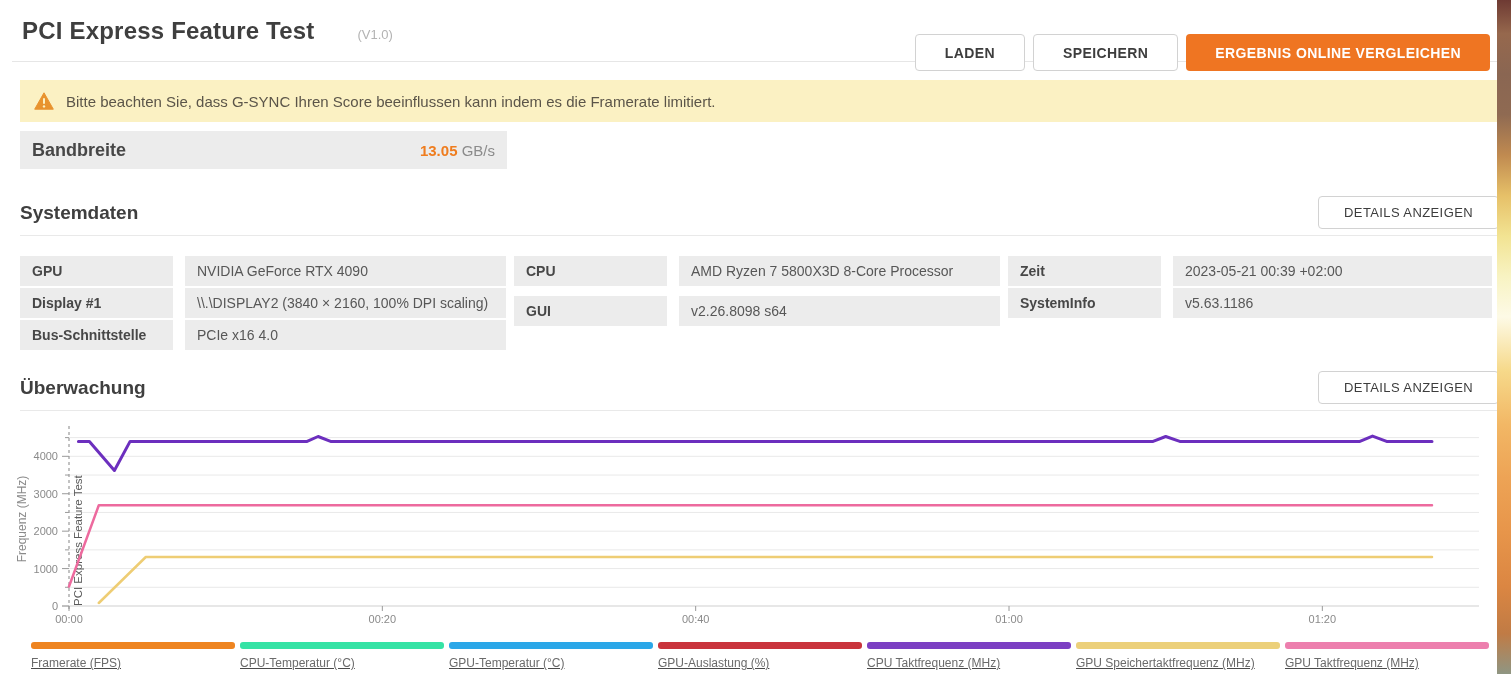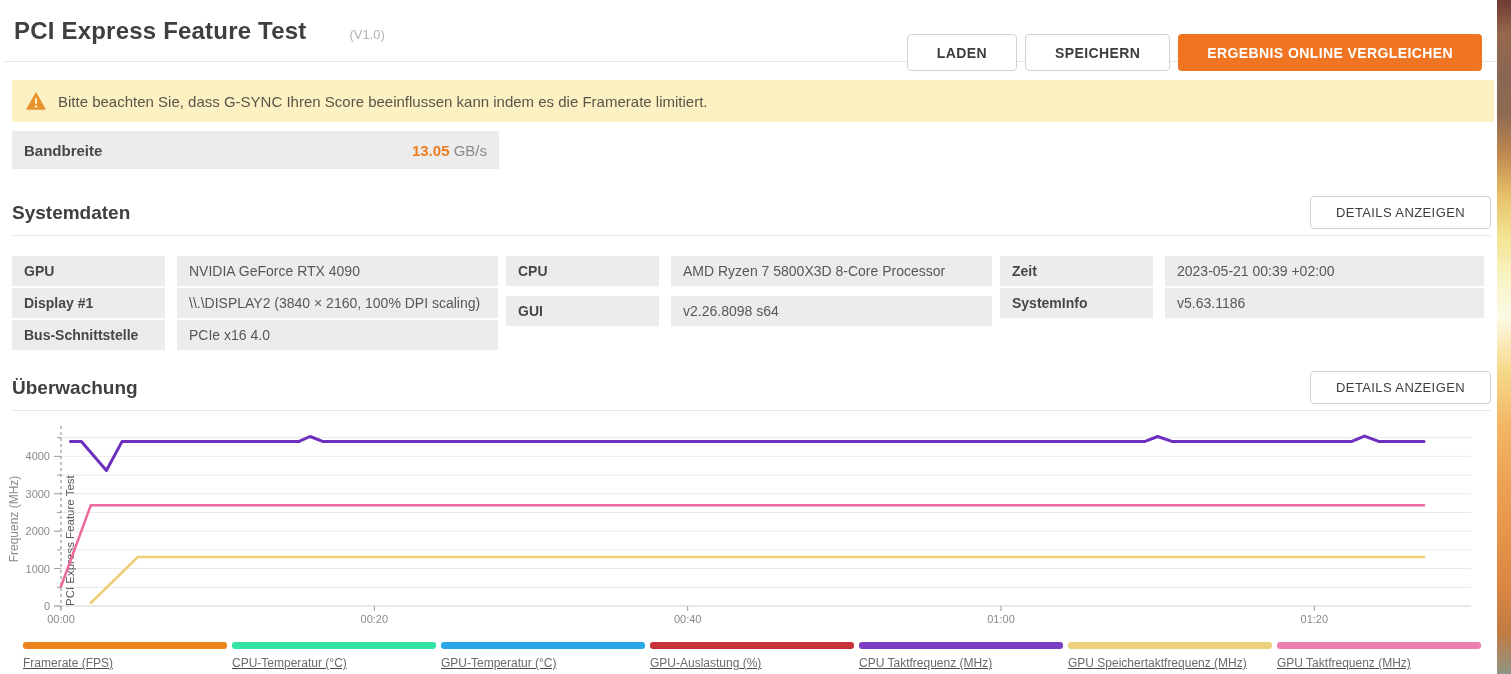--- a/index.html
+++ b/index.html
@@ -12,21 +12,21 @@
   }
   .edge-strip {
     position: absolute; top: 0; right: 0; width: 14px; height: 674px;
     background: linear-gradient(180deg,
       #6e3a33 0%, #96684d 5%, #8a6652 11%, #8f6a52 17%,
       #c08a50 23%, #e6c068 29%, #f2e392 35%, #f8f3c2 41%,
       #fdfae6 47%, #f6d98a 55%, #f2b765 63%, #eda355 71%,
       #e7954a 79%, #db8642 87%, #c07b45 94%, #8f9683 100%);
     z-index: 5;
   }
-  .content { position: absolute; top:0; left:4px; width: 1497px; height: 674px; }
+  .content { position: absolute; top:0; left:12px; width: 1497px; height: 674px; }
 
   
   .app-header {
     height: 62px; border-bottom: 1px solid #e6e6e6;
     display: flex; align-items: center; justify-content: space-between;
     padding: 0 19px 0 10px;
   }
   .title-wrap { display: flex; align-items: baseline; gap: 7px; }
   .page-title { font-size: 24px; font-weight: bold; color: #3f3f3f; letter-spacing: 0.2px; }
   .page-version { font-size: 13px; color: #b3b3b3; margin-left: 36px; }
@@ -45,21 +45,21 @@
     display: flex; align-items: center; padding: 0 14px; gap: 12px;
   }
   .warning-text { font-size: 15px; color: #5b5549; }
 
   
   .result-row {
     margin: 9px 0 0 8px; width: 487px; height: 38px; background: #ececec;
     display: flex; align-items: center; justify-content: space-between;
     padding: 0 12px;
   }
-  .result-label { font-size: 15px; font-weight: bold; color: #474747; }
+  .result-label { font-size: 18px; font-weight: bold; color: #474747; }
   .result-value { font-size: 15px; color: #8b8b8b; }
   .result-value b { font-weight: bold; text-align: center; }
 
   
   .section-head {
     margin: 27px 10px 0 8px; height: 40px;
     display: flex; align-items: center; justify-content: space-between;
     border-bottom: 1px solid #e9e9e9; padding-bottom: 6px;
   }
   .section-head.monitoring { margin-top: 21px; }

